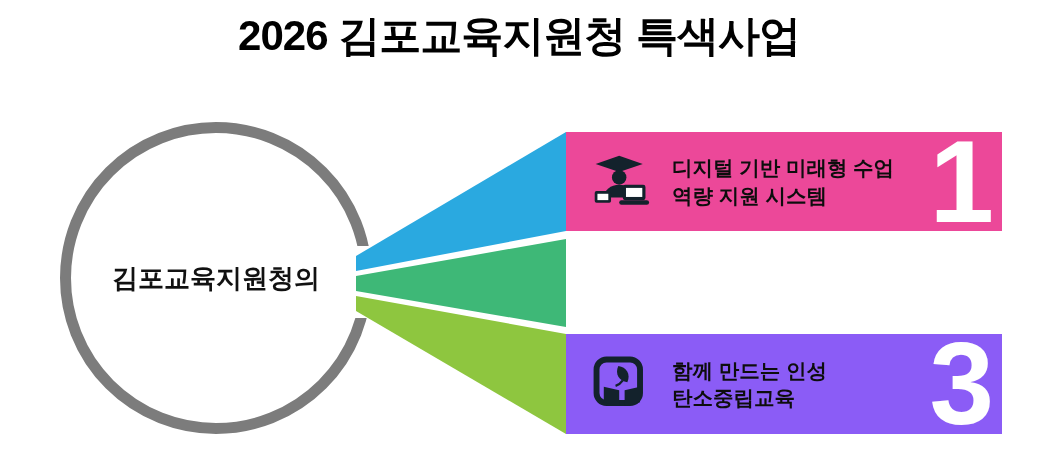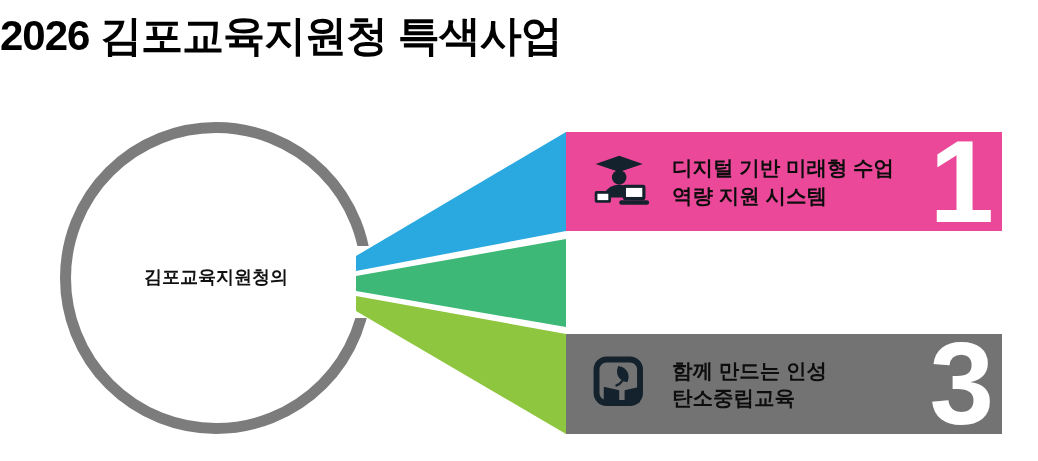--- a/index.html
+++ b/index.html
@@ -2,32 +2,32 @@
 <html><head>
 <meta charset="utf-8">
 <style>
   * { margin:0; padding:0; box-sizing:border-box; }
   html,body { background:#ffffff; }
   body { font-family:"Liberation Sans","DejaVu Sans",sans-serif; }
   .stage { position:relative; width:1038px; height:461px; background:#ffffff; overflow:hidden; }
 
   .title {
     position:absolute; top:8px; left:0; width:100%;
-    font-size:42px; font-weight:900; color:#000;
+    text-align:center; font-size:42px; font-weight:900; color:#000;
     letter-spacing:-1px;
   }
 
   .connectors { position:absolute; left:0; top:0; width:1038px; height:461px; z-index:2; }
 
   .circle {
     position:absolute; left:60px; top:122px; width:312px; height:312px;
     border:11px solid #7c7c7c; border-radius:50%; background:#ffffff; z-index:1;
     display:flex; align-items:center; justify-content:center;
   }
-  .circle-text { text-align:left; font-size:18px; font-weight:bold; color:#111; line-height:1.4; }
+  .circle-text { text-align:left; font-size:26px; font-weight:bold; color:#111; line-height:1.4; }
 
   .banner {
     position:absolute; left:566px; width:436px; z-index:3;
     display:flex; align-items:center; padding-left:26px; overflow:visible;
   }
   .banner.b1 { top:132px; height:99px; }
   .banner.b2 { top:239px; height:88px; }
   .banner.b3 { top:334px; height:100px; }
 
   .icon { width:58px; height:58px; flex:0 0 58px; color:#13222c; margin-right:22px; }
@@ -74,21 +74,21 @@
       </svg>
     </span>
     <div class="banner-text">
       <div>디지털 기반 미래형 수업</div>
       <div>역량 지원 시스템</div>
     </div>
     <div class="banner-number">1</div>
   </div>
 
 
-  <div class="banner b3" style="background: #737373;">
+  <div class="banner b3" style="background: #8b5cf6;">
     <span class="icon">
       <svg viewBox="0 0 64 64" fill="currentColor" aria-hidden="true">
         <rect x="5" y="5" width="48" height="48" rx="11" fill="none" stroke="currentColor" stroke-width="6.5"></rect>
         <path d="M29,12 c9,1 14,9 10,18 c-9,-1.5 -14,-9 -10,-18 z"></path>
         <path d="M34,28 c-2,3 -5,5 -8,6" fill="none" stroke="currentColor" stroke-width="2.5"></path>
         <path d="M13,35 l17,4 v17 l-17,-4 z"></path>
         <path d="M53,35 l-17,4 v17 l17,-4 z"></path>
       </svg>
     </span>
     <div class="banner-text">

